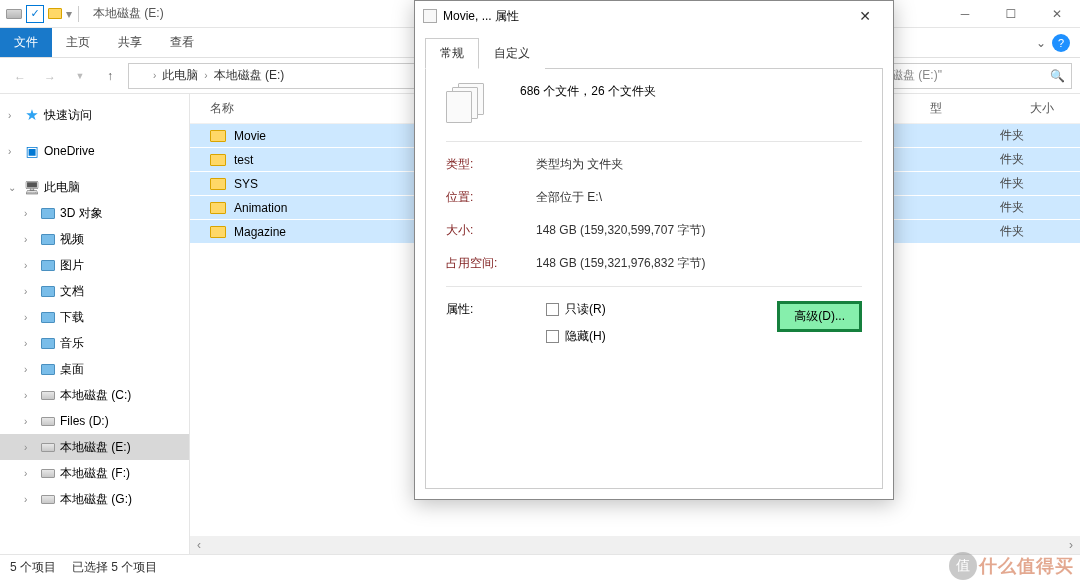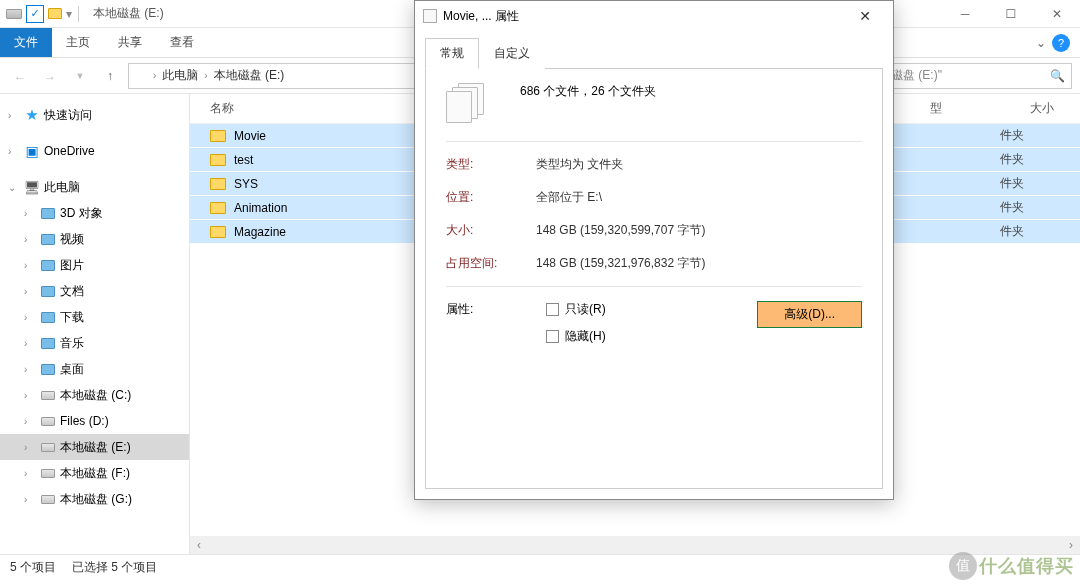--- a/index.html
+++ b/index.html
@@ -78,26 +78,26 @@
 .multi-folder-icon div:nth-child(2) { left: 6px; top: 4px; }
 .multi-folder-icon div:nth-child(3) { left: 0; top: 8px; }
 .dlg-grid { display: grid; grid-template-columns: 90px 1fr; row-gap: 16px; }
 .dlg-grid .lbl { color: #7f1d1d; }
 .dlg-grid .val { color: #333; }
 .dlg-divider { height: 1px; background: #e5e5e5; margin: 14px 0; }
 .attr-row { display: flex; align-items: flex-start; gap: 30px; }
 .attr-checks { display: flex; flex-direction: column; gap: 10px; }
 .chk { display: flex; align-items: center; gap: 6px; }
 .chk .box { width: 13px; height: 13px; border: 1px solid #888; background: #fff; }
-.adv-btn { margin-left: auto; padding: 4px 26px; border: 1px solid #15803d; background: #fdba74; cursor: default; }
+.adv-btn { margin-left: auto; padding: 4px 14px; border: 3px solid #15803d; background: #86efac; cursor: default; }
 
 
 .watermark { position: absolute; right: 6px; bottom: 4px; display: flex; align-items: center; gap: 2px; opacity: 0.45; }
 .watermark .circ { width: 28px; height: 28px; border-radius: 50%; background: #888; color: #fff; display: flex; align-items: center; justify-content: center; font-size: 14px; }
-.watermark .txt { color: #4d7c0f; font-size: 18px; font-weight: bold; letter-spacing: 1px; }
+.watermark .txt { color: #c2410c; font-size: 18px; font-weight: bold; letter-spacing: 1px; }
 </style>
 </head>
 <body>
 
 <div class="titlebar">
   <div class="qat">
     <div class="drive-icon"></div>
     <div class="check">✓</div>
     <div class="folder-icon"></div>
     <span style="color:#888;">▾</span>

